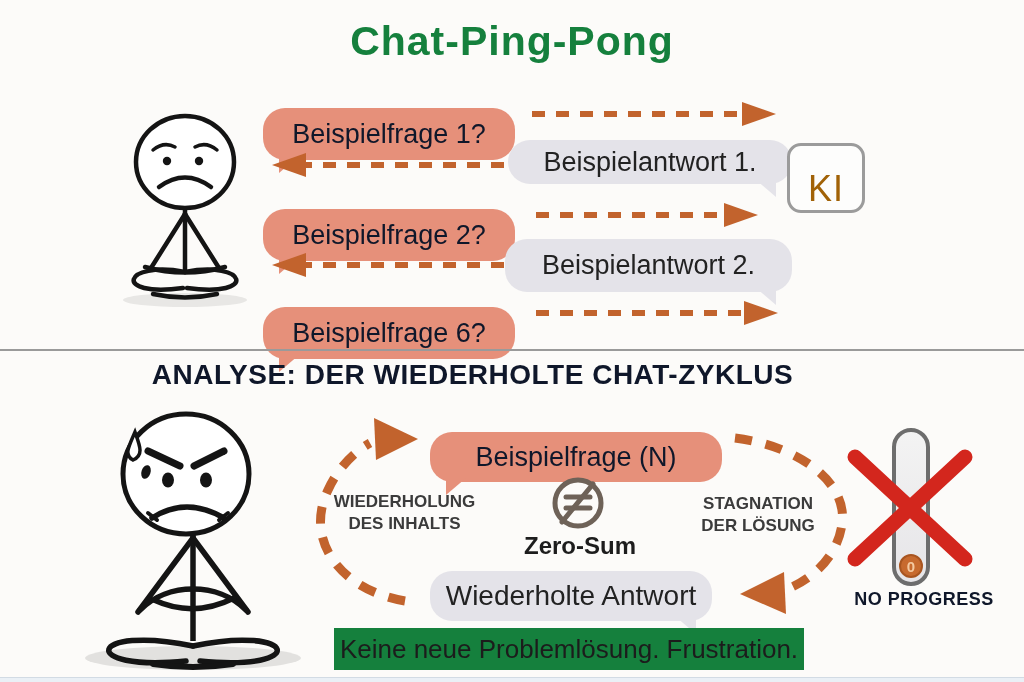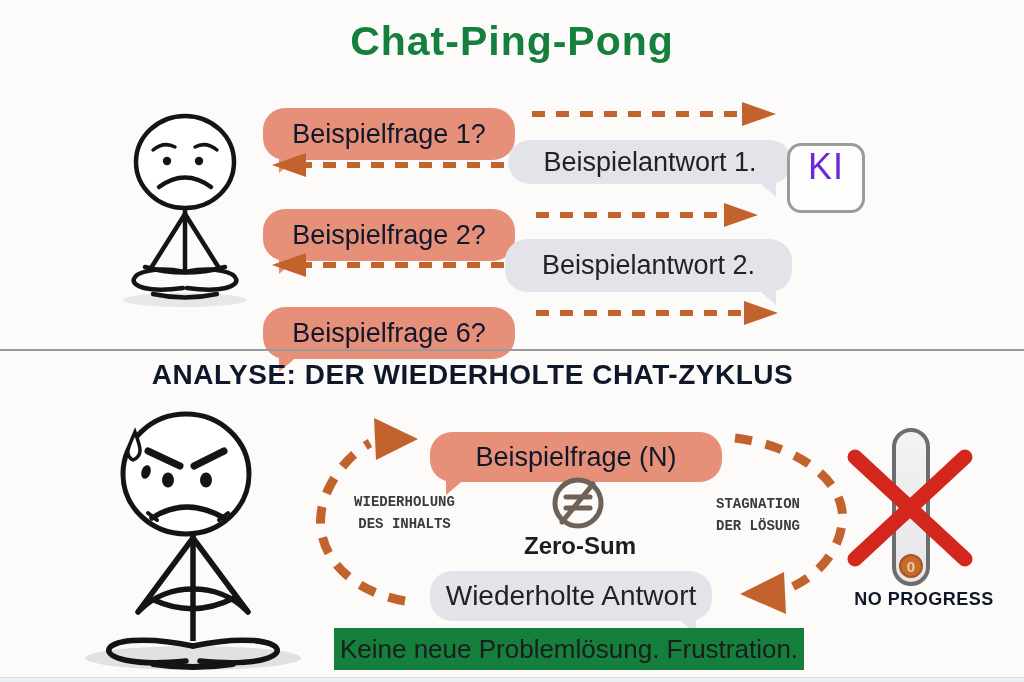--- a/index.html
+++ b/index.html
@@ -22,44 +22,44 @@
   .tail-right { right:16px; bottom:-13px; border-top:17px solid #e4e3e9; border-left:20px solid transparent; }
 
   .q1 { left:263px; top:88px;  width:252px; height:52px; }
   .a1 { left:508px; top:140px; width:284px; height:44px; }
   .q2 { left:263px; top:189px; width:252px; height:52px; }
   .a2 { left:505px; top:239px; width:287px; height:53px;align-items:center; }
   .q3 { left:263px; top:287px; width:252px; height:52px; }
 
   .ki-box { left:787px; top:143px; width:78px; height:70px;
     border:3.5px solid #9b9b9b; border-radius:14px;
-    display:flex; align-items:flex-start; justify-content:center;
-    font-size:36px; color:#6d28d9; letter-spacing:1px; background:#fdfdfc; }
+    display:flex; align-items:flex-end; justify-content:center;
+    font-size:36px; color:#a16207; letter-spacing:1px; background:#fdfdfc; }
 
   .arrow-r1 { left:528px; top:99px;  }
   .arrow-l1 { left:268px; top:150px; }
   .arrow-r2 { left:532px; top:200px; }
   .arrow-l2 { left:268px; top:250px; }
   .arrow-r3 { left:532px; top:298px; }
 
   .fig-sad   { left:95px; top:110px; }
   .fig-angry { left:58px; top:396px; }
 
   .divider { left:0; top:349px; width:1024px; height:2px; background:#9a9a9a; }
 
   .heading { left:0; top:359px; width:945px; text-align:center;
     font-size:28px; font-weight:700; color:#0f172a; letter-spacing:.5px; }
 
   
   .cycle-svg { left:300px; top:398px; }
   .qN  { left:430px; top:412px; width:292px; height:50px; }
   .ansN{ left:430px; top:571px; width:282px; height:50px; font-size:28px; }
 
-  .side-label { font-size:14px; font-weight:700; color:#3b3b3b;
-    line-height:22px; text-align:center;font-family:Liberation Mono, monospace; }
+  .side-label { font-size:17px; font-weight:700; color:#3b3b3b;
+    line-height:22px; text-align:center; }
   .label-left  { left:322px; top:491px; width:165px; }
   .label-right { left:688px; top:493px; width:140px; }
 
   .zerosum-icon { left:549px; top:474px; }
   .zerosum-text { left:505px; top:532px; width:150px; text-align:center;
     font-size:24px; font-weight:700; color:#1d1d1d; }
 
   .caption { left:334px; top:628px; width:470px; height:42px;
     background:#15803d; color:#1c1c1c; font-size:26px;
     display:flex; align-items:center; justify-content:center; }

